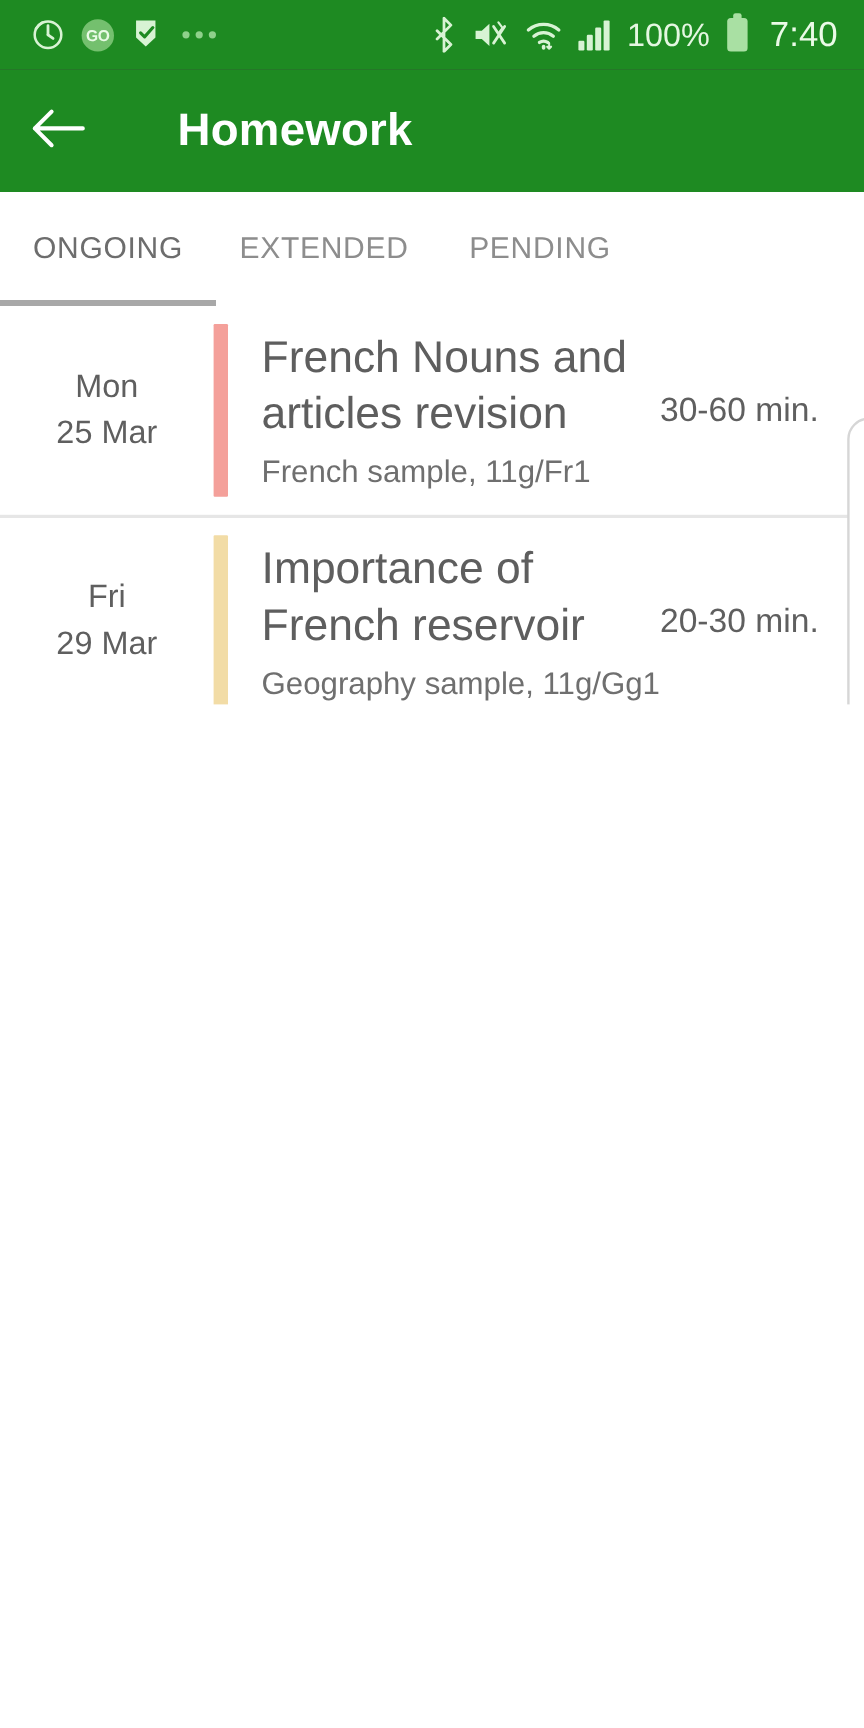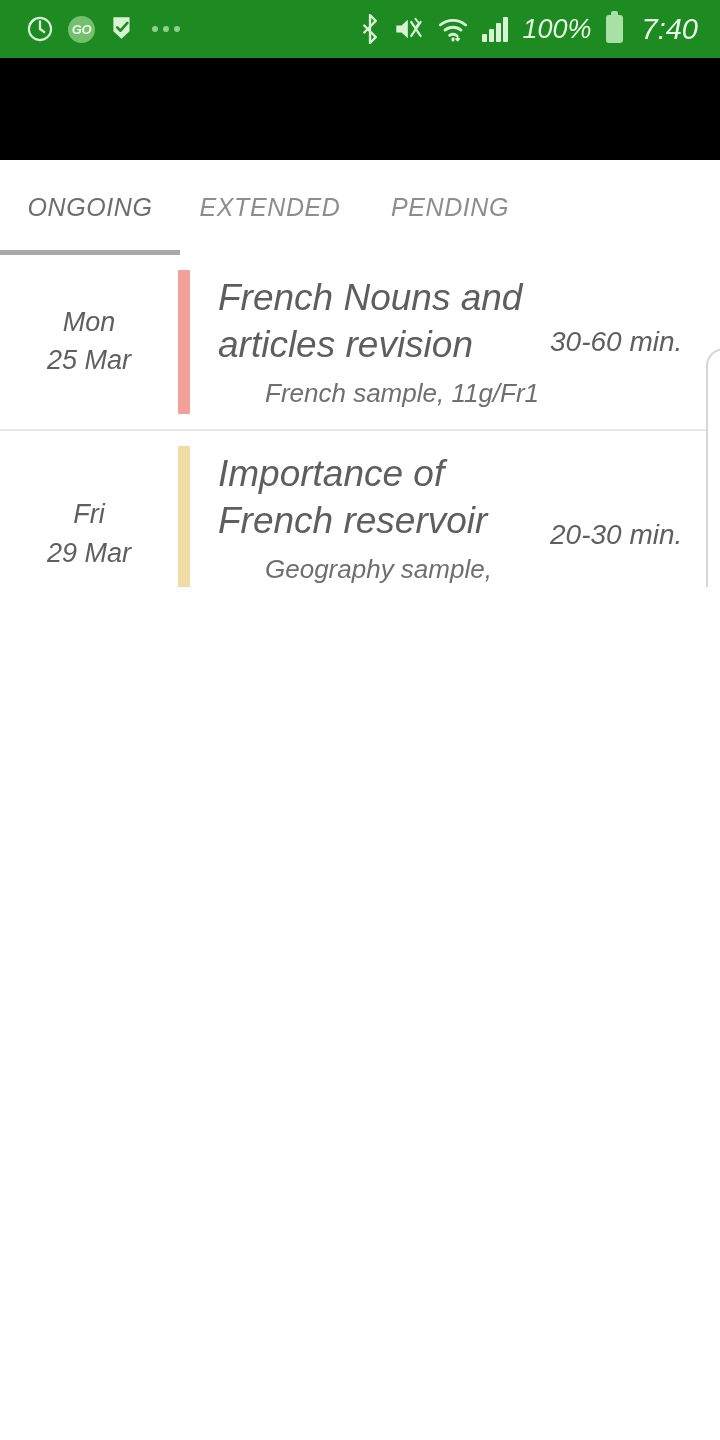--- a/index.html
+++ b/index.html
@@ -9,22 +9,21 @@
     height: 1440px;
     background: #ffffff;
     font-family: "Liberation Sans", sans-serif;
     overflow: hidden;
   }
 
   #app {
     position: relative;
     width: 720px;
     height: 1440px;
-    background: #000000;
-    font-style: italic;
+    background: #404040;
   }
 
   
   .status-bar {
     position: absolute;
     top: 0; left: 0;
     width: 720px;
     height: 58px;
     background: #1e8a22;
     display: flex;
@@ -220,21 +219,20 @@
     color: #5e5e5e;
     font-size: 37px;
     line-height: 1.27;
     letter-spacing: 0px;
   }
   .row-subtitle {
     color: #6f6f6f;
     font-size: 26px;
     line-height: 1.3;
     margin-top: 8px;
-    margin-left: 47px;
   }
   .row-duration {
     flex: 0 0 170px;
     display: flex;
     align-items: center;
     justify-content: flex-start;
     color: #5f5f5f;
     font-size: 28px;
     white-space: nowrap;
     padding-right: 19px;
@@ -336,20 +334,30 @@
       </span>
 
       <span class="sb-text">100%</span>
 
       <span class="battery"></span>
 
       <span class="sb-time">7:40</span>
     </div>
   </div>
 
+  <div class="app-bar">
+    <div class="back-button">
+      <span>
+        <svg width="46" height="36" viewBox="0 0 46 36">
+          <path d="M44 18 L4 18 M18 4 L4 18 L18 32" fill="none" stroke="#ffffff" stroke-width="3.4" stroke-linecap="round" stroke-linejoin="round"></path>
+        </svg>
+      </span>
+    </div>
+    <div class="app-title">Homework</div>
+  </div>
 
   <div class="tab-bar">
     <div class="tab tab-0 active">
       <span>ONGOING</span>
     </div>
     <div class="tab tab-1">
       <span>EXTENDED</span>
     </div>
     <div class="tab tab-2">
       <span>PENDING</span>

